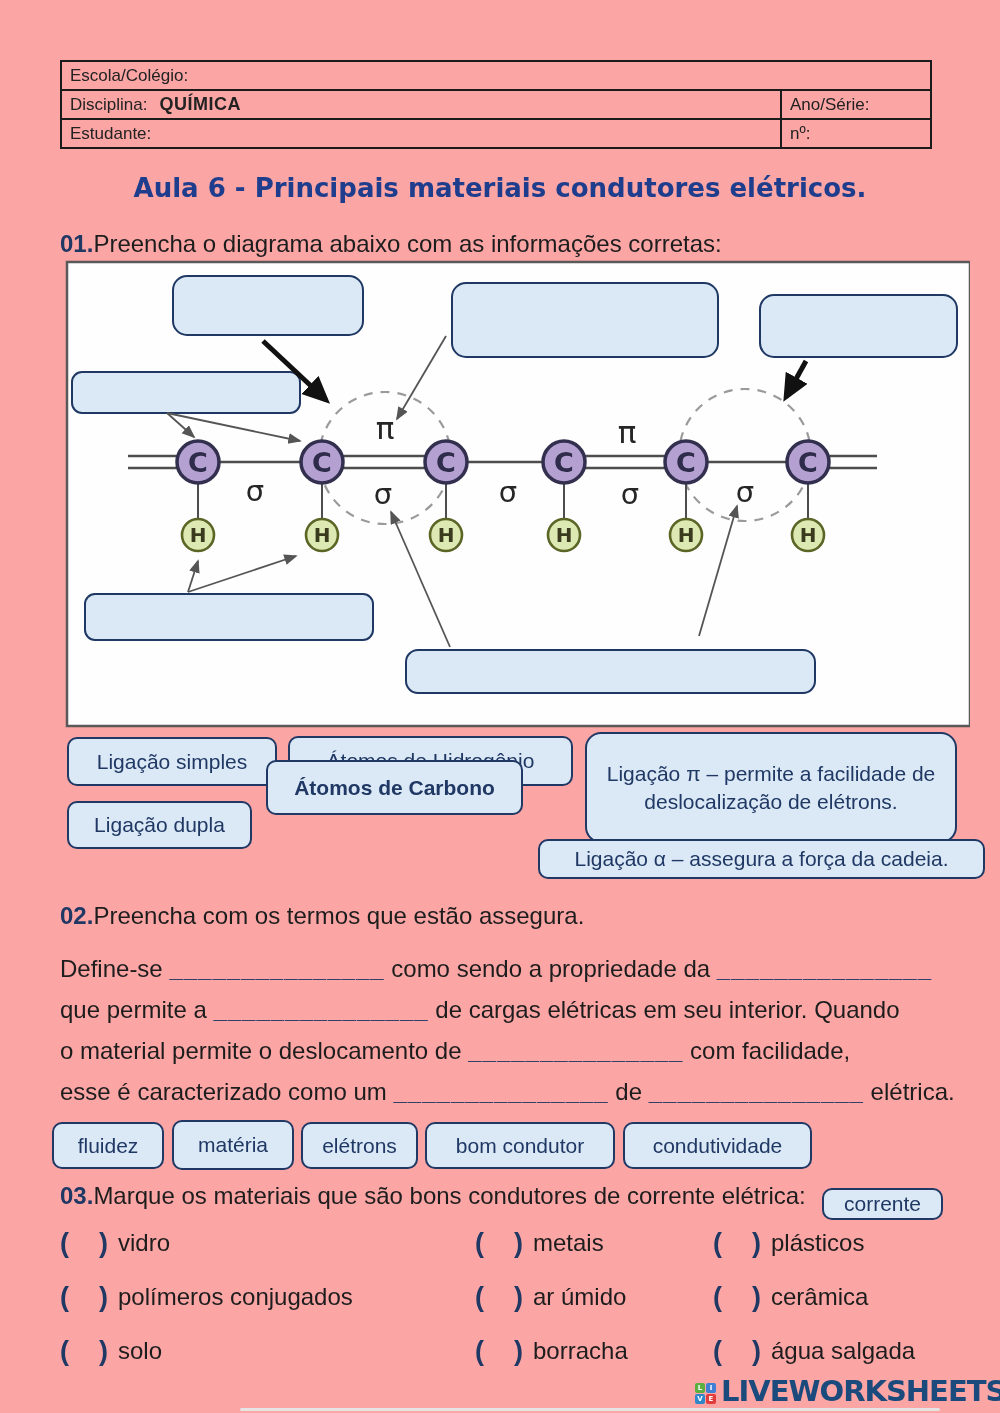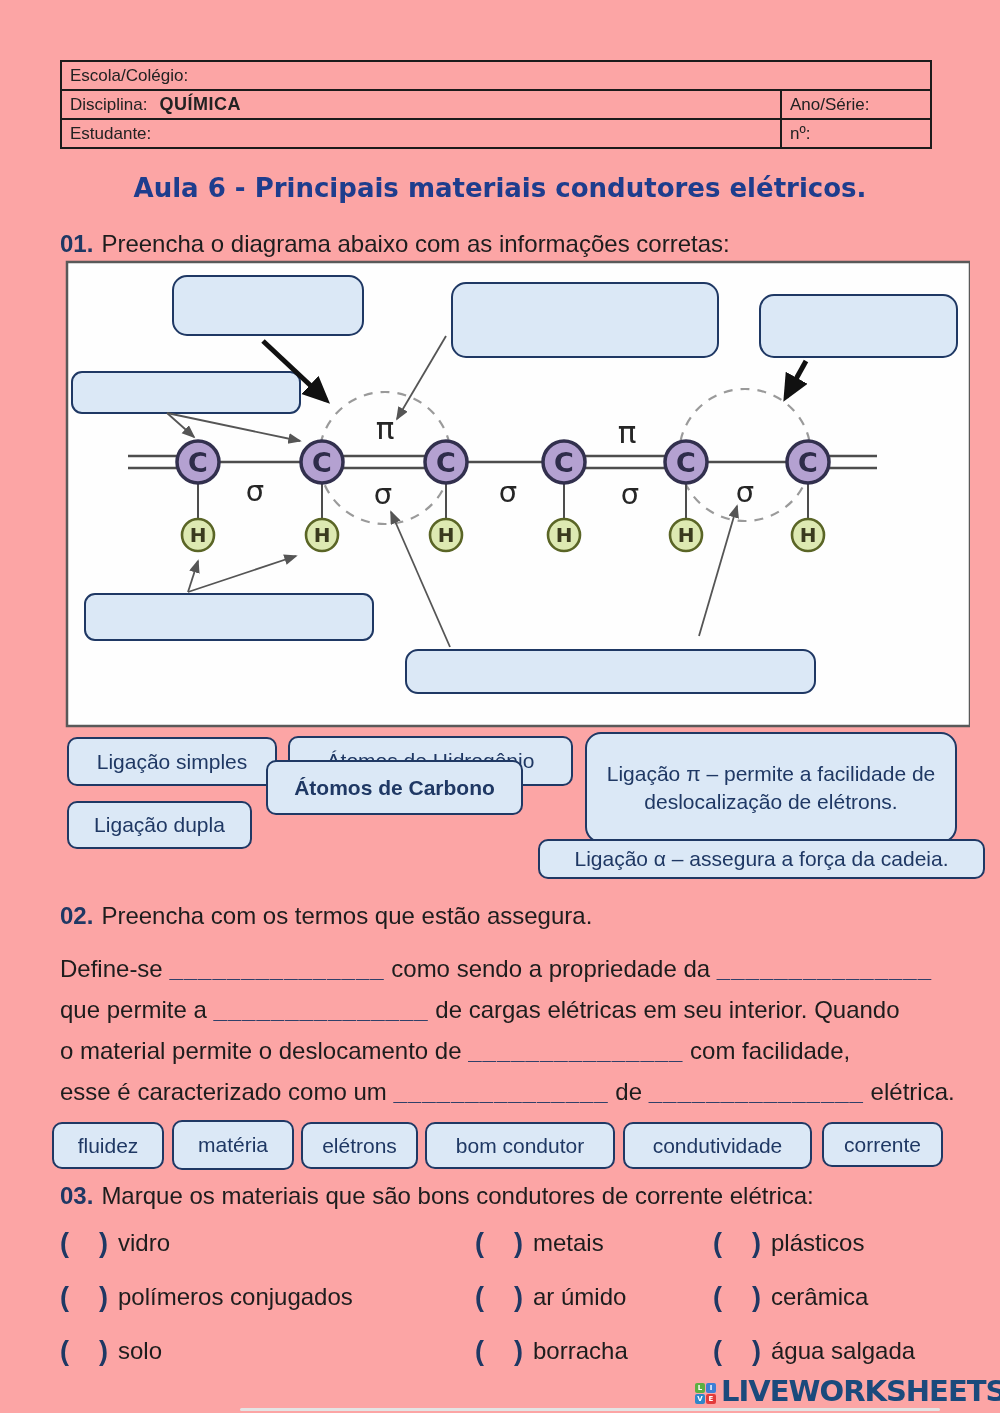--- a/index.html
+++ b/index.html
@@ -18,21 +18,21 @@
   .hdr-cell.grow{flex:1;}
   .hdr-cell.right-col{width:132px;border-left:2px solid #1b1b1b;}
   .hdr-bold{font-weight:bold;font-size:18px;letter-spacing:.5px;margin-left:12px;}
   
   .title{
     position:absolute;left:0;top:173px;width:1000px;text-align:center;
     font-family:"DejaVu Sans",sans-serif;font-weight:bold;font-size:26px;color:#1e3d8d;
   }
   
   .q-line{position:absolute;left:60px;font-size:24px;color:#1d1d1d;}
-  .q-num{color:#1f3864;font-weight:bold;margin-right:8px;}
+  .q-num{color:#1f3864;font-weight:bold;}
   
   .diagram-svg{position:absolute;left:55px;top:255px;}
   
   .chip{
     position:absolute;display:flex;align-items:center;justify-content:center;
     background:#dbe8f6;border:2.5px solid #1f3864;border-radius:10px;
     color:#1f3864;font-size:21px;text-align:center;line-height:1.3;
     box-sizing:border-box;padding:2px 10px;
   }
   
@@ -250,21 +250,21 @@
     <div class="q2-row"><span>que permite a </span><span class="blank">_______________</span><span> de cargas elétricas em seu interior. Quando</span></div>
     <div class="q2-row"><span>o material permite o deslocamento de </span><span class="blank">_______________</span><span>  com facilidade,</span></div>
     <div class="q2-row"><span>esse é caracterizado como um </span><span class="blank">_______________</span><span> de </span><span class="blank">_______________</span><span> elétrica.</span></div>
   </div>
 
   <div class="chip" style="left:52px;top:1122px;width:112px;height:47px;">fluidez</div>
   <div class="chip" style="left:172px;top:1120px;width:122px;height:50px;">matéria</div>
   <div class="chip" style="left:301px;top:1122px;width:117px;height:47px;">elétrons</div>
   <div class="chip" style="left:425px;top:1122px;width:190px;height:47px;">bom condutor</div>
   <div class="chip" style="left:623px;top:1122px;width:189px;height:47px;">condutividade</div>
-  <div class="chip" style="left:822px;top:1122px;width:121px;height:45px;">corrente</div>
+  <div class="chip" style="left:822px;top:1188px;width:121px;height:32px;">corrente</div>
 
   <div class="q-line" style="top:1182px;">
     <span class="q-num">03.</span><span>Marque os materiais que são bons condutores de corrente elétrica:</span>
   </div>
 
   <div class="q3-grid">
     <div class="opt">
       <span class="paren">(</span>
         <span class="paren-slot"></span>
         <span class="paren">)</span>

